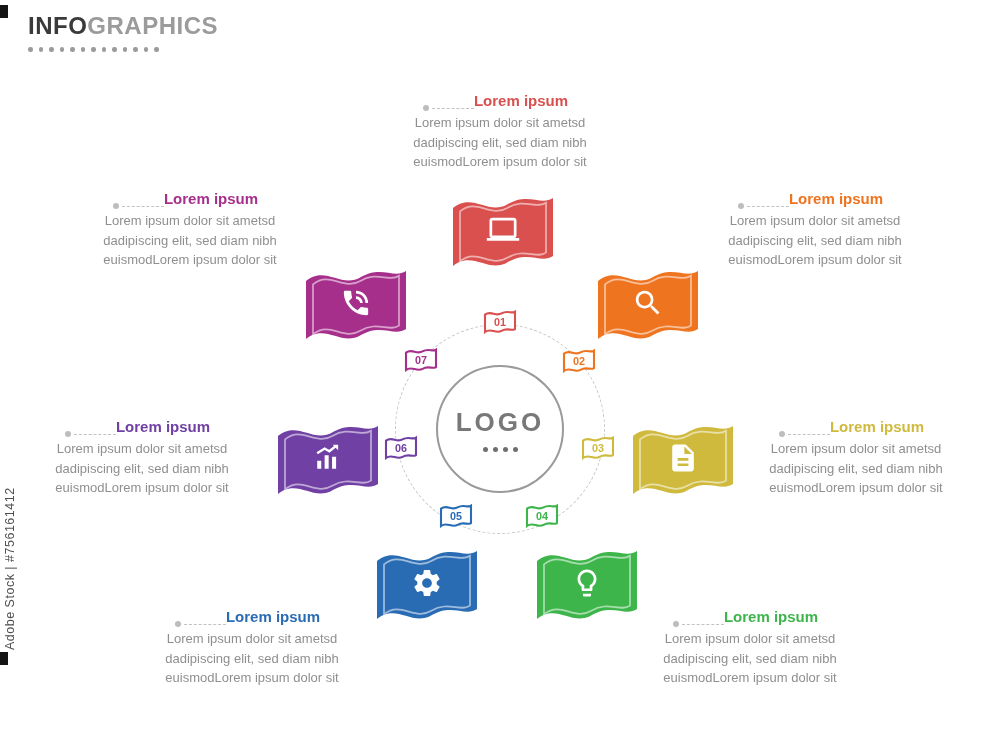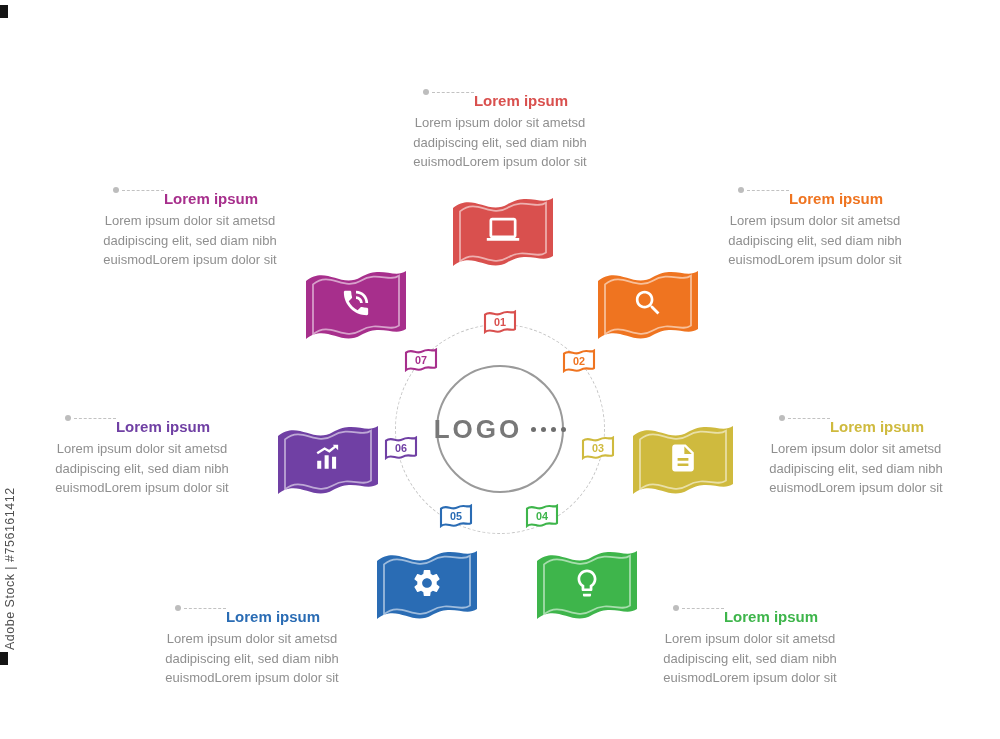--- a/index.html
+++ b/index.html
@@ -9,32 +9,32 @@
 
   
   .header { position:absolute; left:28px; top:12px; }
   .header h1 { font-size:24px; font-weight:bold; color:#3a3a3a; letter-spacing:.5px; }
   .header h1 .gray { color:#9b9b9b; }
   .dots { margin-top:7px; display:flex; gap:6px; }
   .dots i { width:4.5px; height:4.5px; border-radius:50%; background:#9b9b9b; }
 
   
   .block { position:absolute; width:250px; text-align:center; }
-  .head-row { display:flex; align-items:flex-start; justify-content:center; margin-bottom:4px; }
+  .head-row { display:flex; align-items:flex-end; justify-content:center; margin-bottom:4px; }
   .conn { position:relative; width:42px; border-top:1.5px dashed #c2c2c2; }
   .conn::before { content:""; position:absolute; left:-9px; top:-4px; width:6px; height:6px; border-radius:50%; background:#bdbdbd; }
   .block h3 { font-size:15px; font-weight:bold; }
   .block .body { font-size:13px; color:#8f8f8f; line-height:1.5; white-space:pre-line; }
 
   
   .dashed-ring { position:absolute; left:395px; top:324px; width:210px; height:210px;
                  border:1.5px dashed #c6c6c6; border-radius:50%; }
   .logo-circle { position:absolute; left:436px; top:365px; width:128px; height:128px;
                  border:2px solid #9a9a9a; border-radius:50%; background:#fff;
-                 display:flex; flex-direction:row; align-items:center; justify-content:center; gap:9px; }
+                 display:flex; flex-direction:column; align-items:center; justify-content:center; gap:9px; }
   .logo-text { font-size:26px; letter-spacing:3px; color:#787878; font-weight:bold; }
   .logo-dots { display:flex; gap:5px; }
   .logo-dots i { width:5px; height:5px; border-radius:50%; background:#6e6e6e; }
 
   .flag { position:absolute; width:100px; height:85px; }
   .marker { position:absolute; width:30px; height:26px; overflow:visible; }
   .marker text { font-family:"Liberation Sans", sans-serif; font-weight:bold; }
 
   
   .watermark { position:absolute; left:3px; top:650px; transform:rotate(-90deg);
@@ -42,20 +42,38 @@
                letter-spacing:.5px; white-space:nowrap; }
   .corner-mark { position:absolute; background:#141414; }
   .corner-mark.top { left:0; top:5px; width:8px; height:13px; }
   .corner-mark.bottom { left:0; top:652px; width:8px; height:13px; }
 </style>
 </head>
 <body>
 
 <div class="canvas">
 
+  <div class="header">
+    <h1><span>INFO</span><span class="gray">GRAPHICS</span></h1>
+    <div class="dots">
+      <i></i>
+        <i></i>
+        <i></i>
+        <i></i>
+        <i></i>
+        <i></i>
+        <i></i>
+        <i></i>
+        <i></i>
+        <i></i>
+        <i></i>
+        <i></i>
+        <i></i>
+    </div>
+  </div>
 
   <div class="watermark">Adobe Stock | #756161412</div>
   <div class="corner-mark top"></div>
   <div class="corner-mark bottom"></div>
 
   <div class="block" style="left:375px; top:92px;">
     <div class="head-row">
         <span class="conn"></span>
       <h3 style="color: rgb(217, 80, 78);">Lorem ipsum</h3>
       </div>

